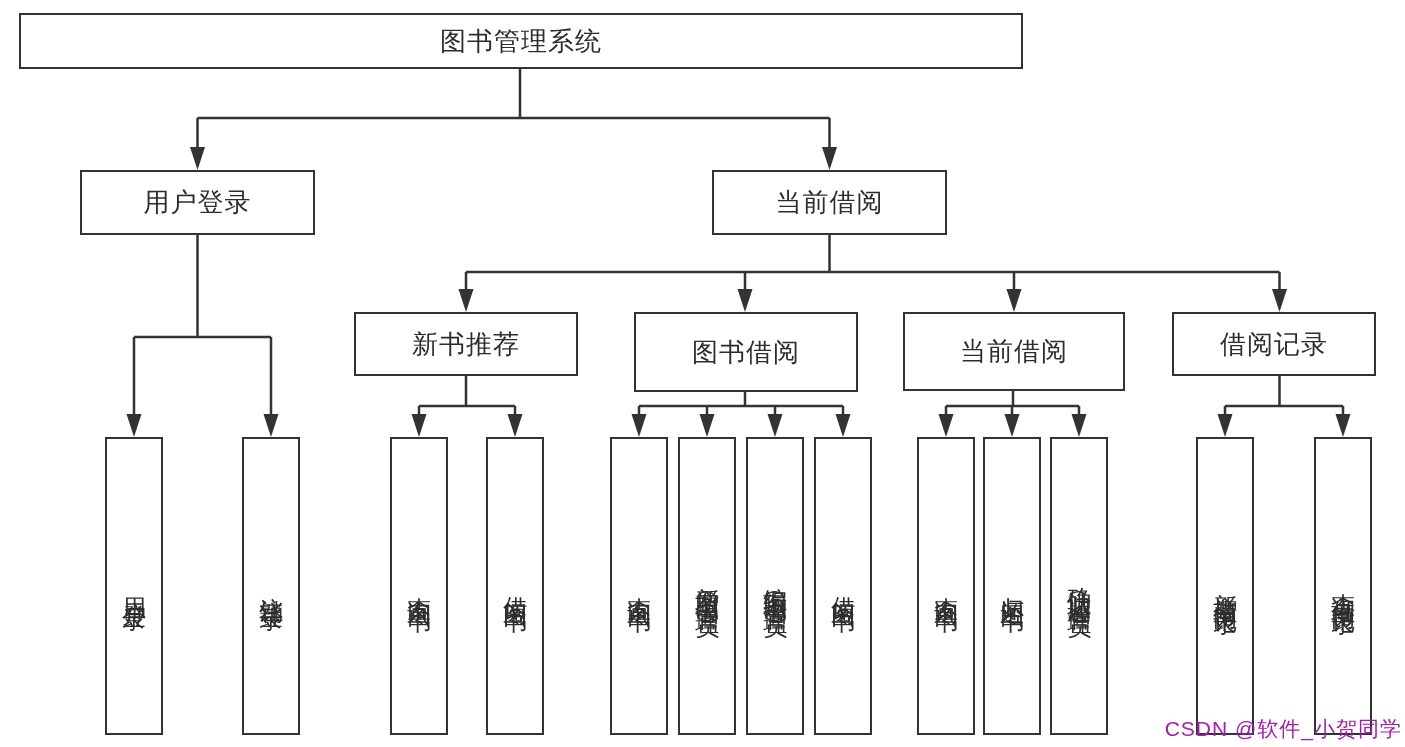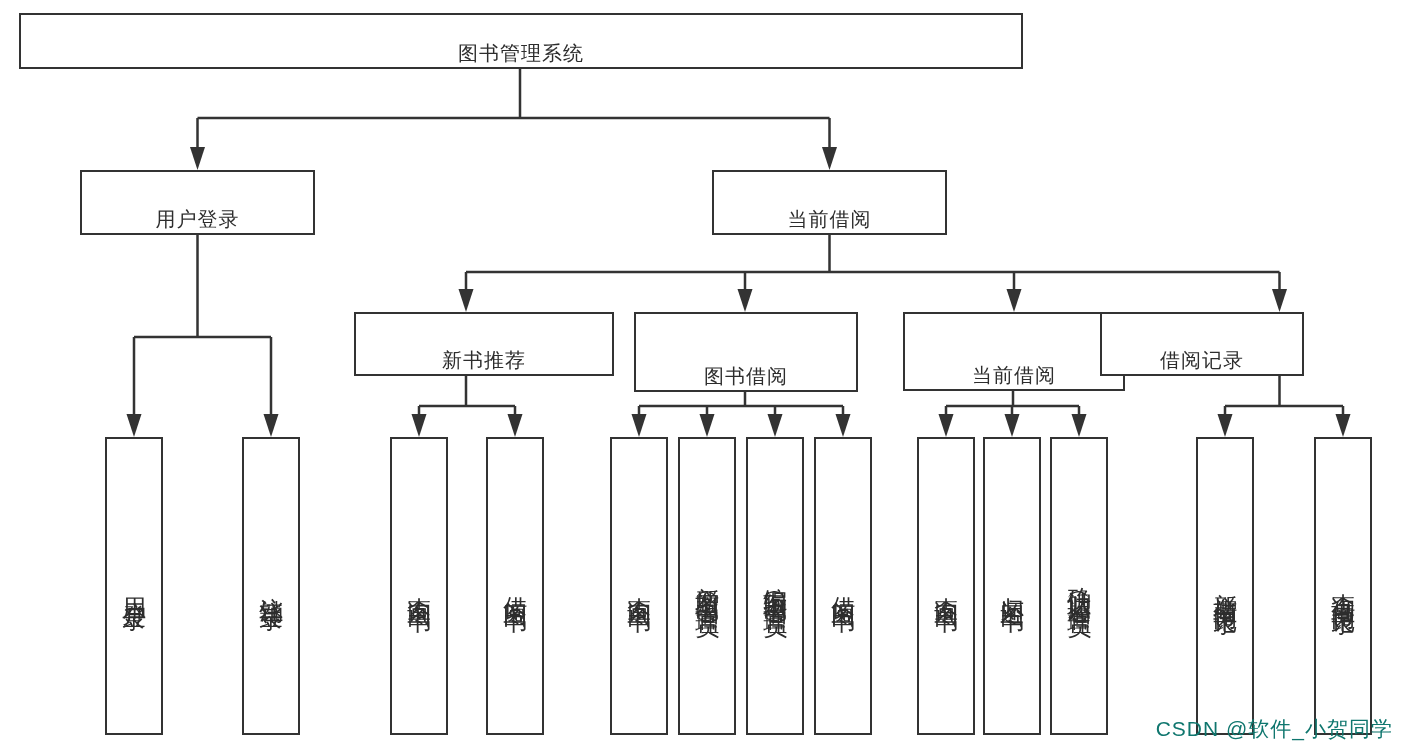--- a/index.html
+++ b/index.html
@@ -6,29 +6,29 @@
   .stage{
     position:relative;width:1405px;height:747px;background:#ffffff;overflow:hidden;
     font-family:"Liberation Sans","DejaVu Sans",sans-serif;
   }
   .wires{position:absolute;left:0;top:0;width:1405px;height:747px;}
   .node{
     position:absolute;box-sizing:border-box;background:#ffffff;
     border:2.5px solid #333333;display:flex;align-items:center;justify-content:center;
     color:#2d2d2d;
   }
-  .hbox{font-size:20px;letter-spacing:1px;white-space:nowrap;align-items:flex-end;}
+  .hbox{font-size:26px;letter-spacing:1px;white-space:nowrap;}
   .leaf{top:437px;width:58px;height:298px;}
   .leaf span{
     writing-mode:vertical-rl;text-orientation:mixed;
     font-size:24px;letter-spacing:4px;line-height:1.1;white-space:nowrap;color:#2d2d2d;
   }
   .watermark{
-    position:absolute;right:12px;bottom:4px;
-    font-size:21px;color:#0f766e;letter-spacing:1px;white-space:nowrap;
+    position:absolute;right:3px;bottom:4px;
+    font-size:21px;color:#a21caf;letter-spacing:1px;white-space:nowrap;
   }
 </style>
 </head>
 <body>
 
 <div class="stage">
 
   <svg class="wires" viewBox="0 0 1405 747" xmlns="http://www.w3.org/2000/svg">
     <g stroke="#333333" stroke-width="2.5" fill="none">
       <path d="M520 69 V118 M197.5 118 H829.5 M197.5 118 V148 M829.5 118 V148"></path>
@@ -66,30 +66,30 @@
     <span>图书管理系统</span>
   </div>
 
   <div class="node hbox" style="left:80px;top:170px;width:235px;height:65px">
     <span>用户登录</span>
   </div>
   <div class="node hbox" style="left:712px;top:170px;width:235px;height:65px">
     <span>当前借阅</span>
   </div>
 
-  <div class="node hbox" style="left:354px;top:312px;width:260px;height:64px">
+  <div class="node hbox" style="left:354px;top:312px;width:224px;height:64px">
     <span>新书推荐</span>
   </div>
   <div class="node hbox" style="left:634px;top:312px;width:224px;height:80px">
     <span>图书借阅</span>
   </div>
   <div class="node hbox" style="left:903px;top:312px;width:222px;height:79px">
     <span>当前借阅</span>
   </div>
-  <div class="node hbox" style="left:1100px;top:312px;width:204px;height:64px">
+  <div class="node hbox" style="left:1172px;top:312px;width:204px;height:64px">
     <span>借阅记录</span>
   </div>
 
   <div class="node leaf" style="left:105px">
     <span>用户登录</span>
   </div>
   <div class="node leaf" style="left:242px">
     <span>注销登录</span>
   </div>
 

